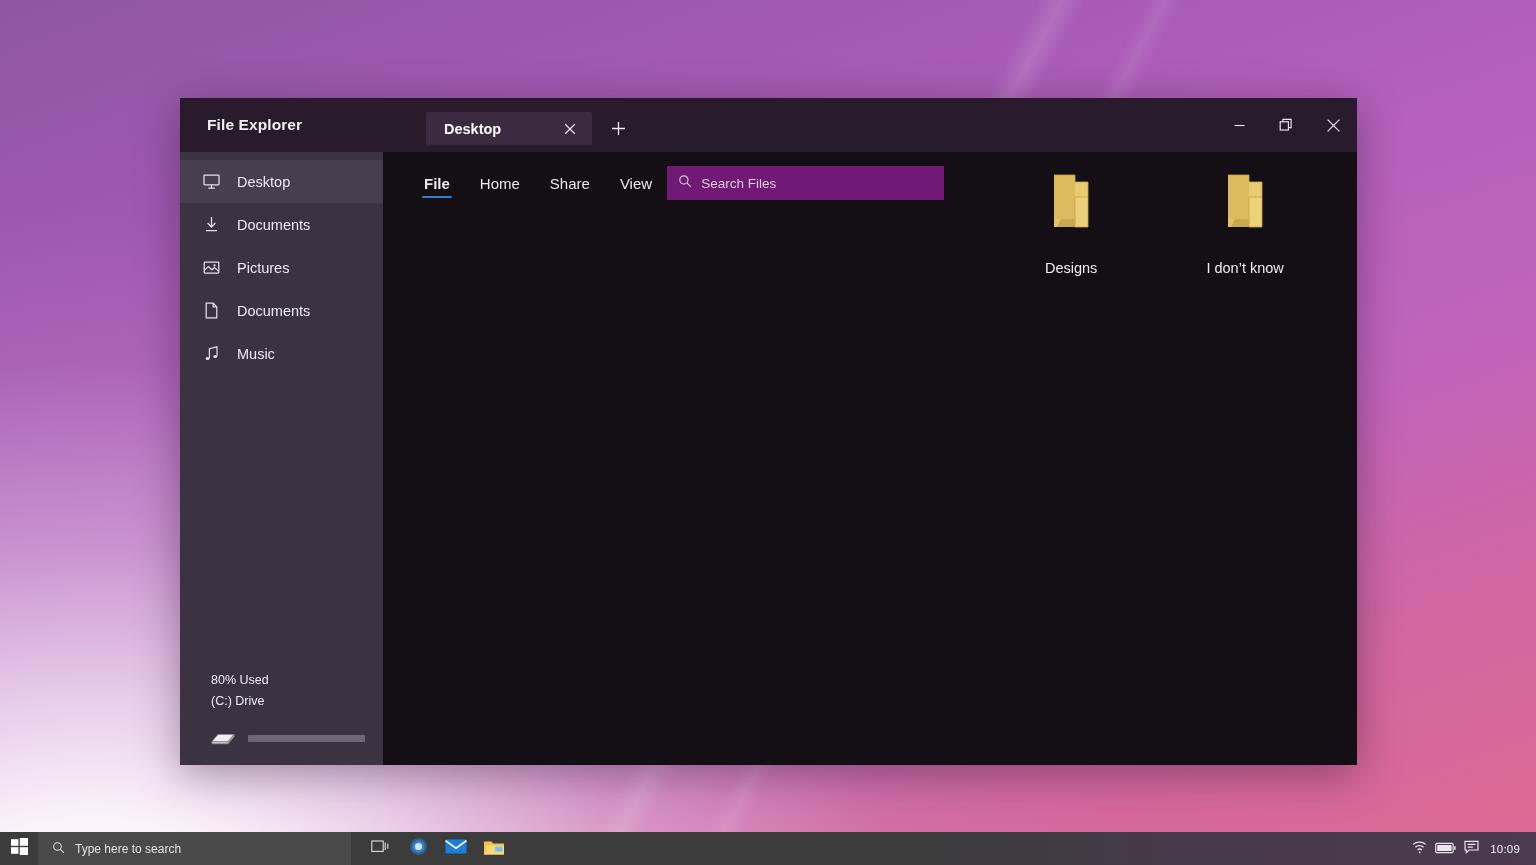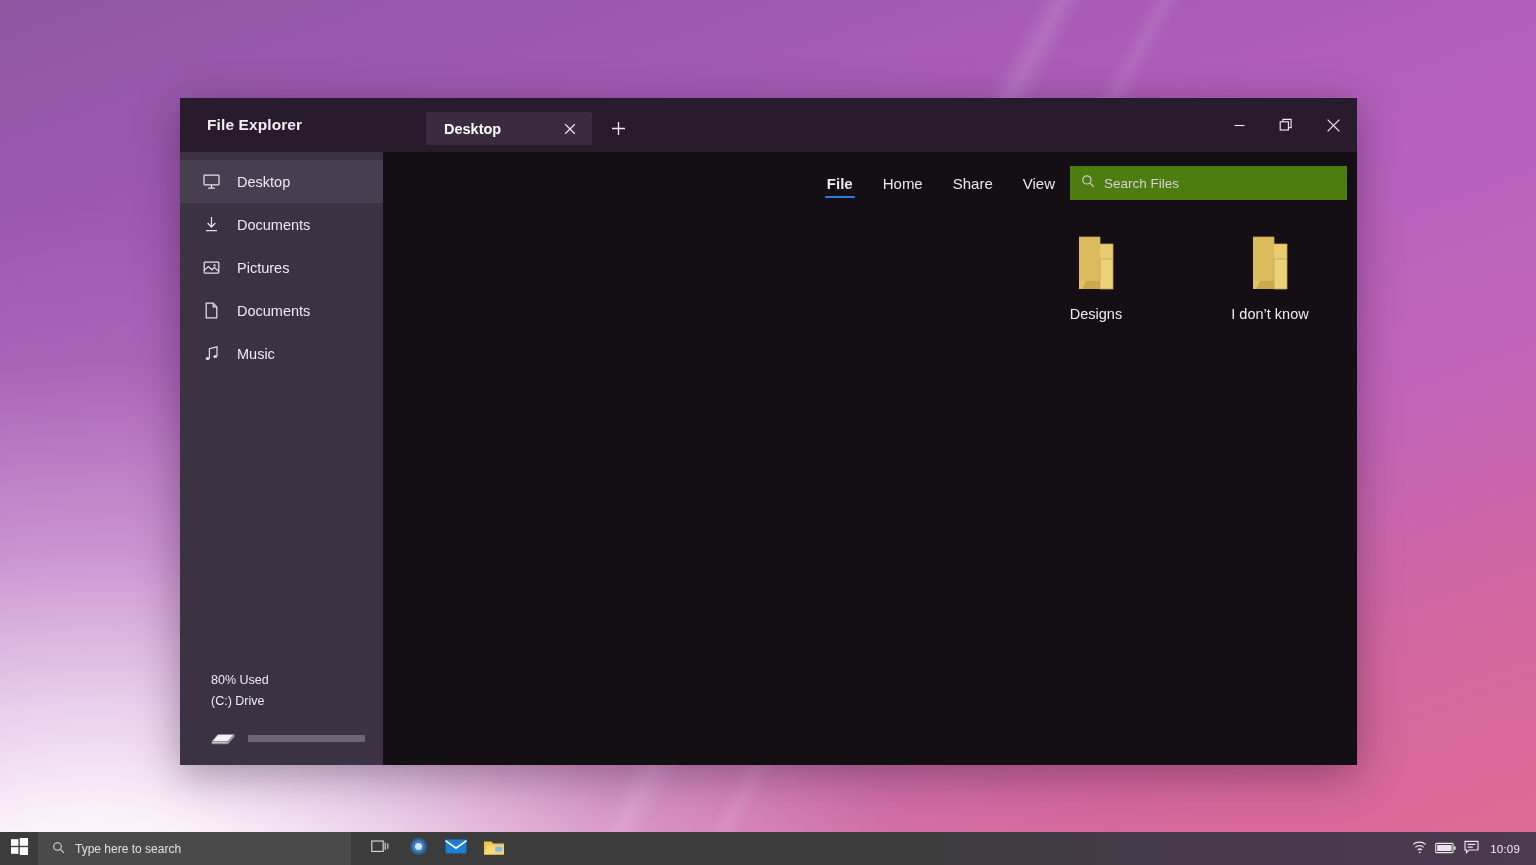--- a/index.html
+++ b/index.html
@@ -159,23 +159,22 @@
     border-radius: 1px;
     overflow: hidden;
   }
   .bar-fill { height: 100%; background: #0a84e8; }
 
   
   .content {
     flex: 1;
     background: #130f15;
     display: flex;
-    flex-direction: column;
+    flex-direction: row;
     min-width: 0;
-    align-items: flex-end;
   }
   .ribbon {
     height: 62px;
     display: flex;
     align-items: center;
     padding: 0 10px 0 0;
     flex: 0 0 auto;
   }
   .ribbon-tabs { display: flex; align-items: flex-end; height: 100%; padding-left: 26px; }
   .rtab {
@@ -194,21 +193,21 @@
     left: 13px; right: 13px;
     bottom: 16px;
     height: 2.5px;
     background: #2f7fd4;
     border-radius: 2px;
   }
   .ribbon-spacer { flex: 1; }
   .searchbox {
     width: 277px;
     height: 34px;
-    background: #4d7c0f;
+    background: #701a75;
     display: flex;
     align-items: center;
     gap: 9px;
     padding: 0 11px;
   }
   .search-ph { color: #d7d0da; font-size: 13.5px; }
 
   
   .filegrid {
     flex: 1;
@@ -217,20 +216,21 @@
     flex-wrap: wrap;
     align-content: flex-start;
     gap: 0;
   }
   .file-item {
     width: 174px;
     padding-top: 6px;
     display: flex;
     flex-direction: column;
     align-items: center;
+    gap: 16px;
   }
   .folder-ico { width: 56px; height: 66px; }
   .file-label {
     margin-top: 6px;
     color: #f0ecf2;
     font-size: 14.5px;
     text-align: center;
     white-space: nowrap;
   }
 

